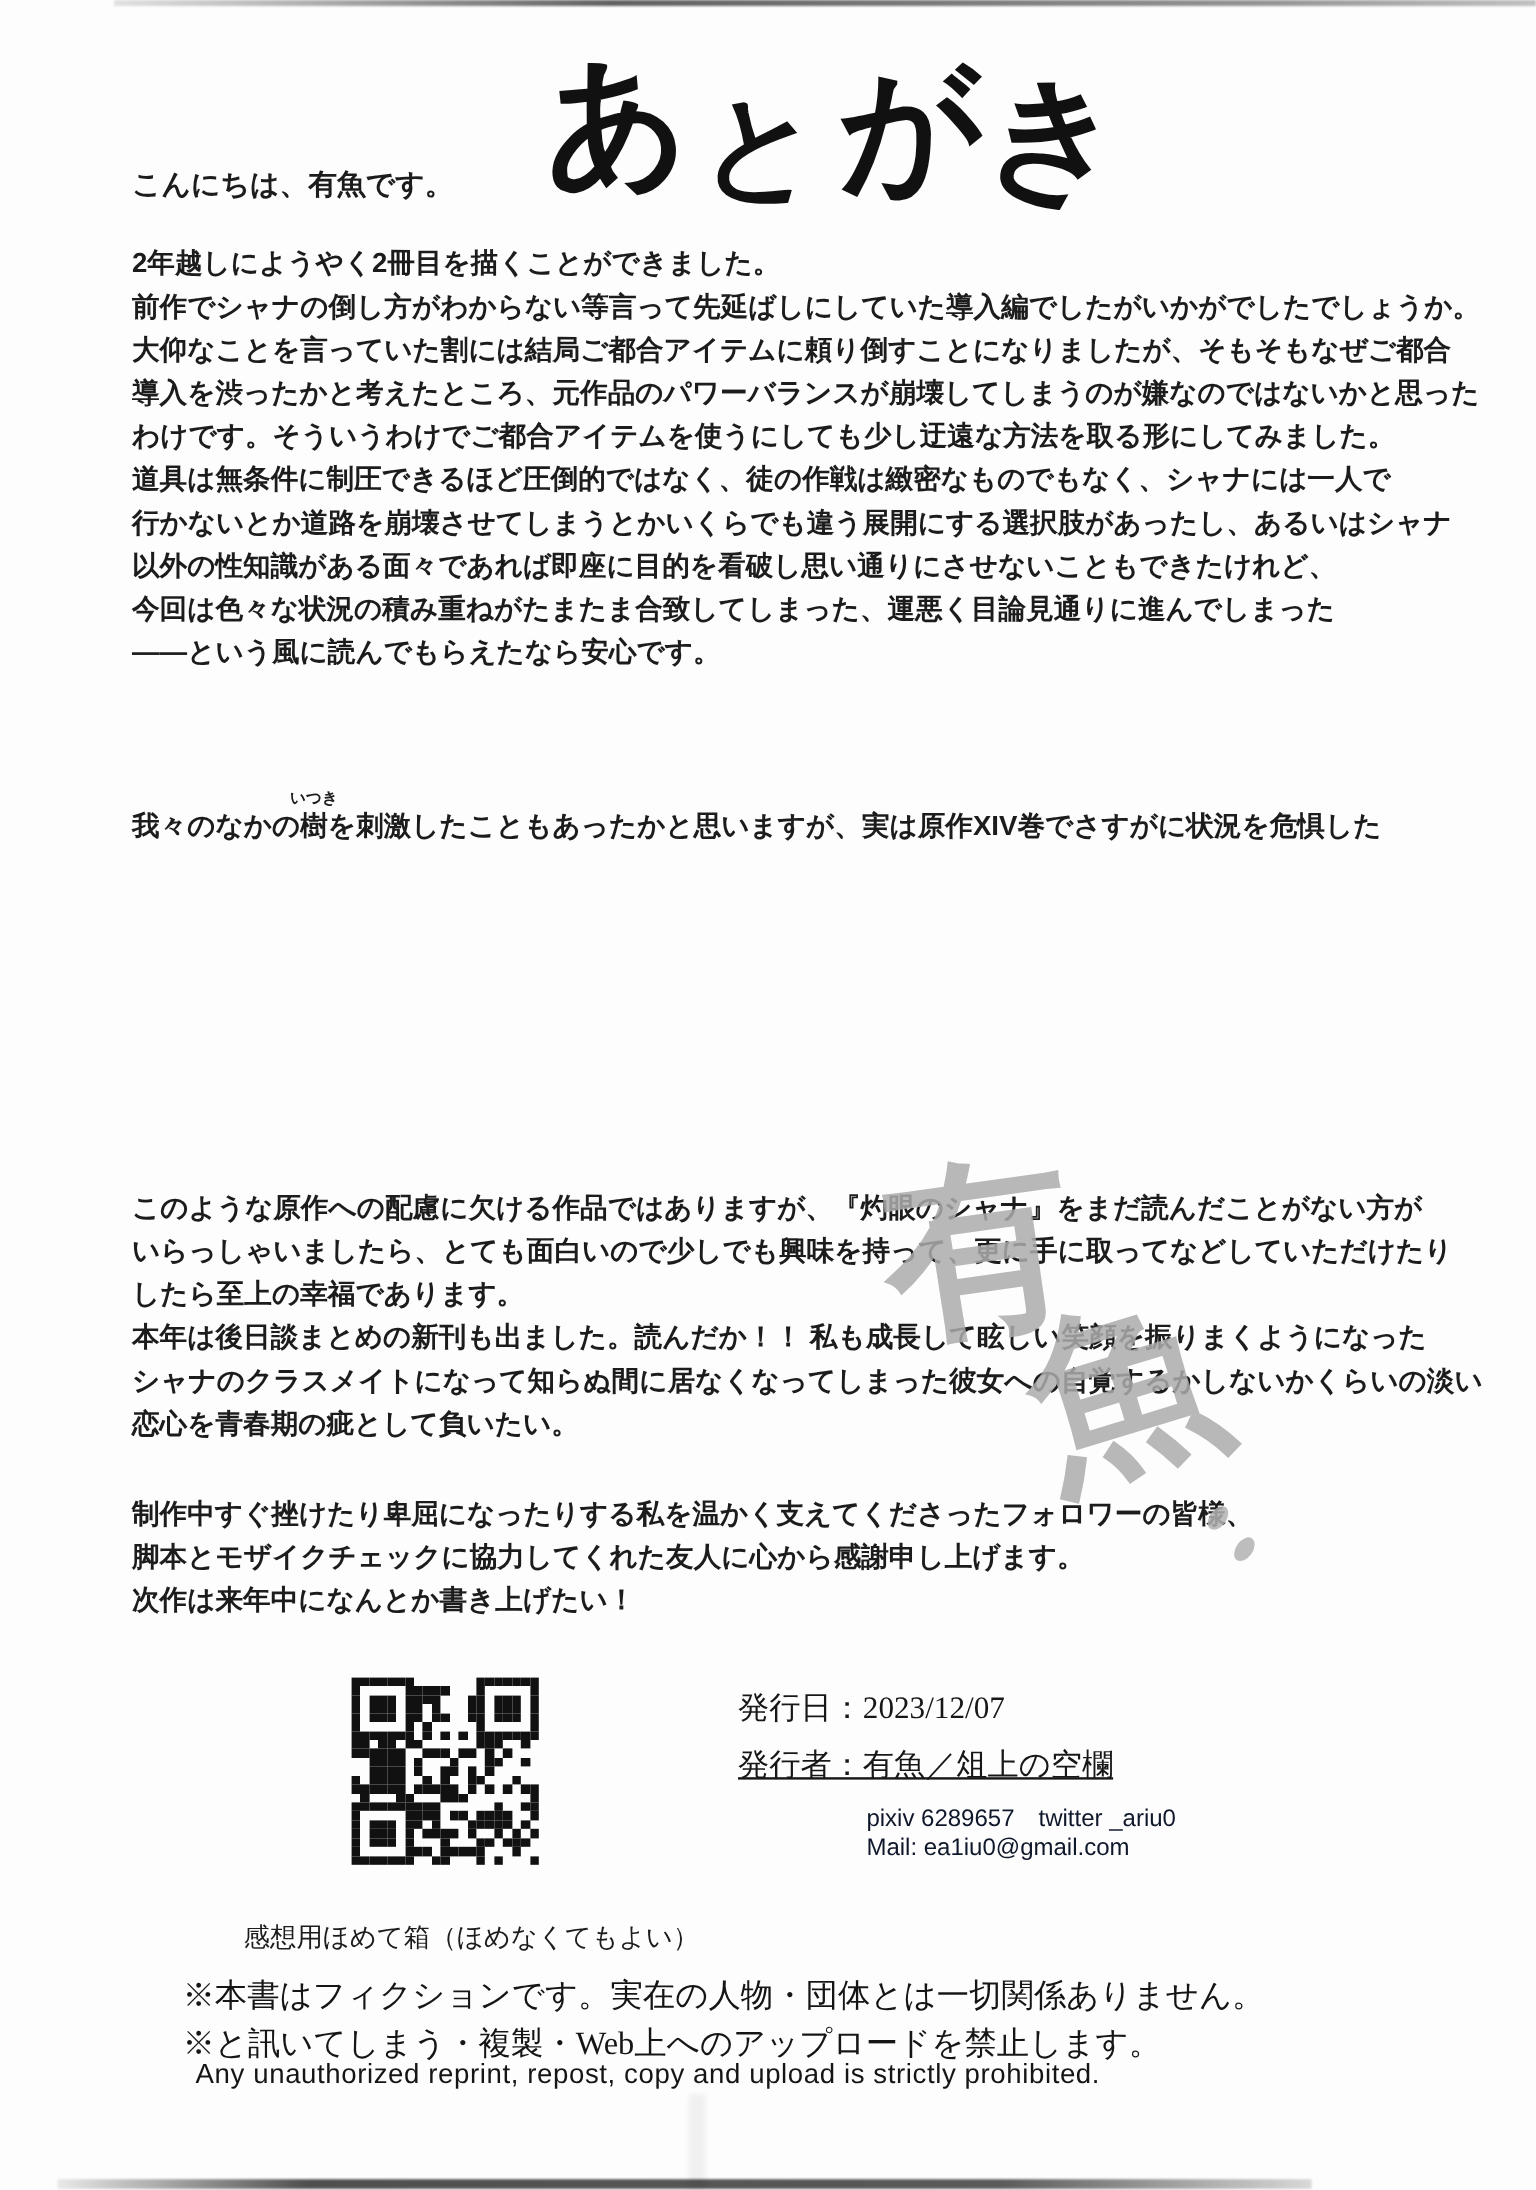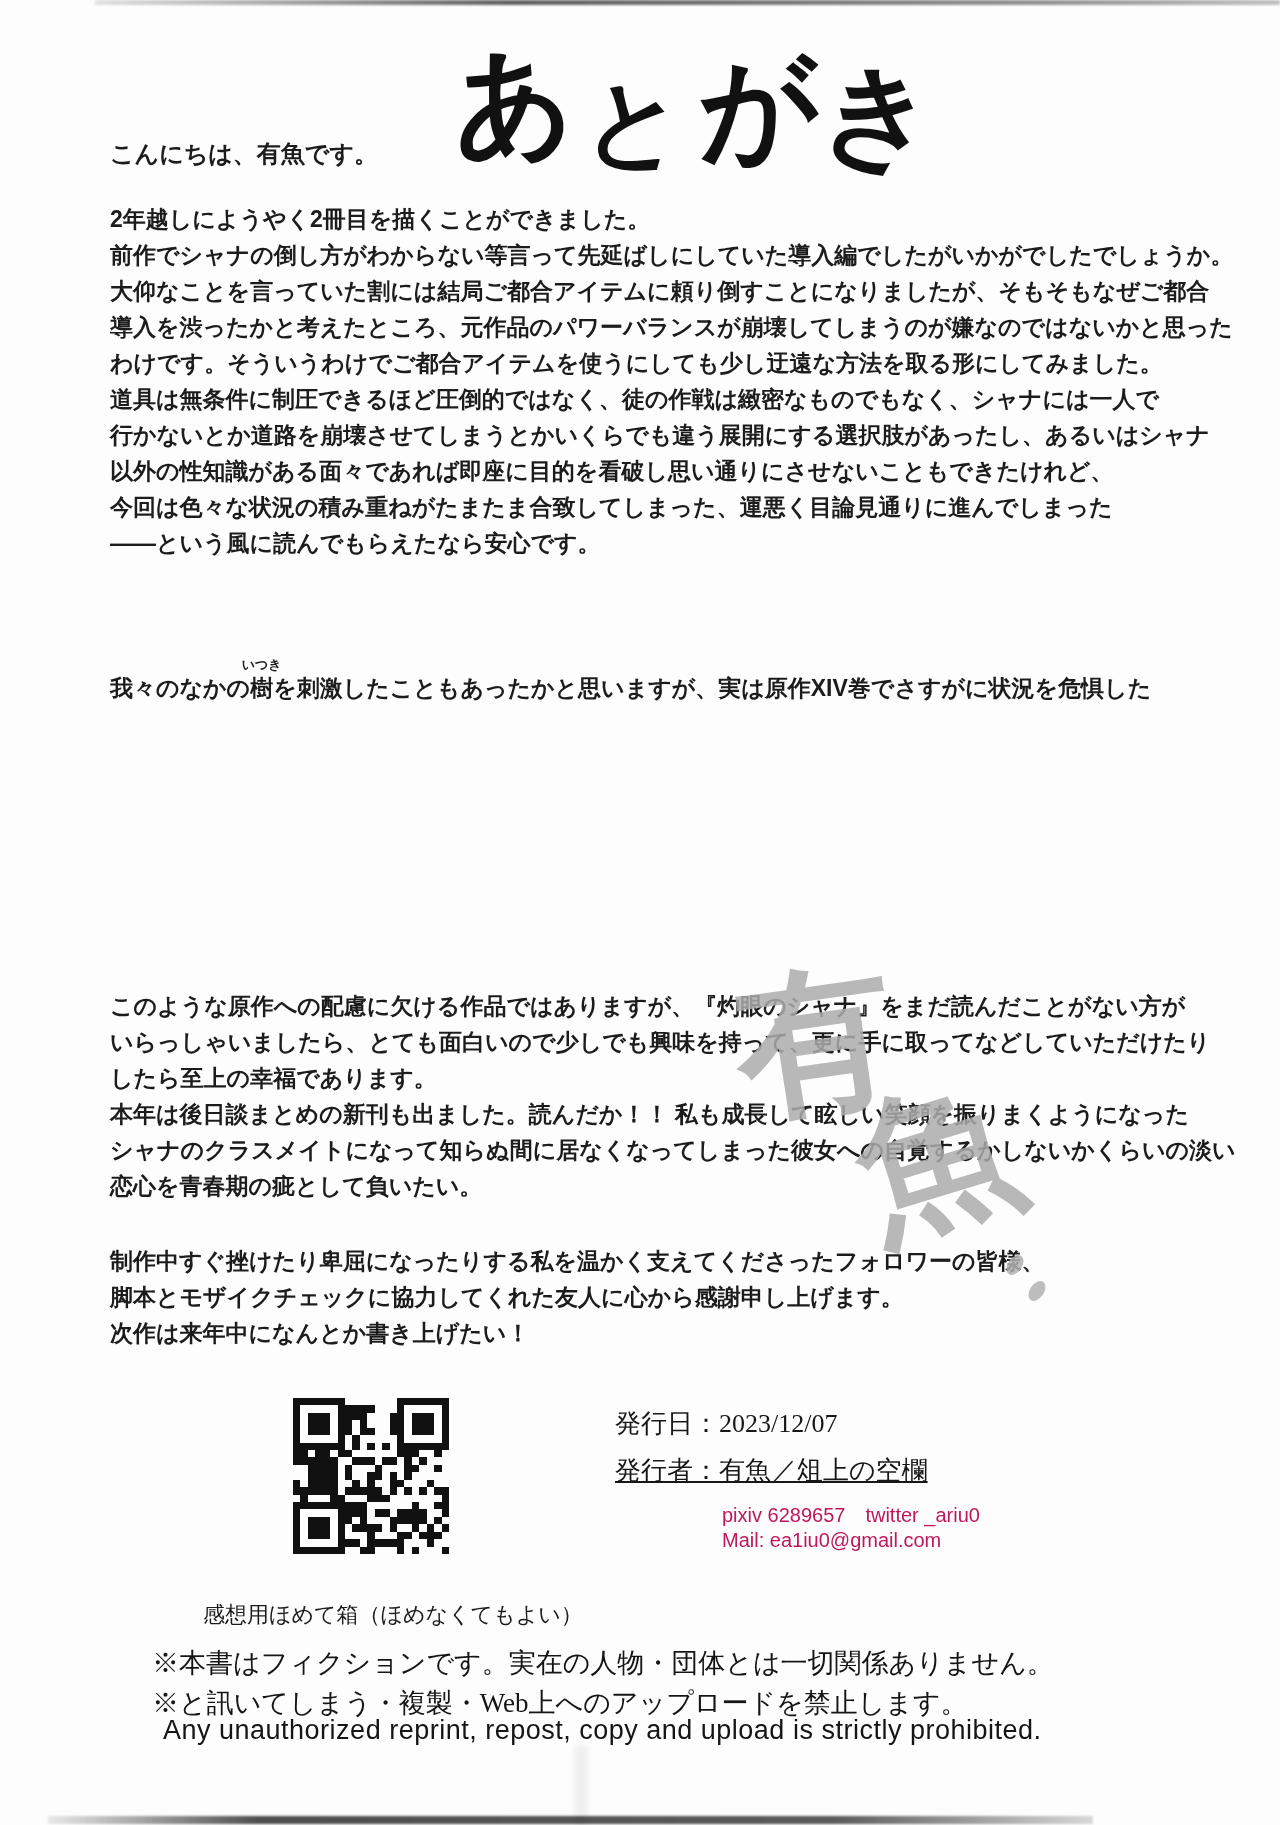--- a/index.html
+++ b/index.html
@@ -83,35 +83,35 @@
   .colo{
     position:absolute;left:615px;
     font-family:"Liberation Serif","DejaVu Serif",serif;
     font-size:26px;color:#171717;
   }
   #pubdate{top:1406px;}
   #publisher{top:1453px;text-decoration:underline;}
   #printer{top:1570px;}
   .colo-small{
     position:absolute;left:722px;
-    font-size:20px;color:#be185d;
+    font-size:20px;color:#0f172a;
     font-family:"Liberation Sans","DejaVu Sans",sans-serif;
   }
   #accounts{top:1502px;}
   #mail{top:1529px;}
   
   .disc{
     position:absolute;
     font-family:"Liberation Serif","DejaVu Serif",serif;
     font-size:27px;color:#151515;
   }
   #disc1{left:152px;top:1645px;}
   #disc2{left:152px;top:1685px;}
   #disc3{
-    left:163px;top:1715px;font-size:27px;
+    left:163px;top:1715px;font-size:23px;
     font-family:"Liberation Sans","DejaVu Sans",sans-serif;
     letter-spacing:.5px;
   }
 </style>
 </head>
 <body>
 
 <div id="page">
 
   <div class="edge-top"></div>

